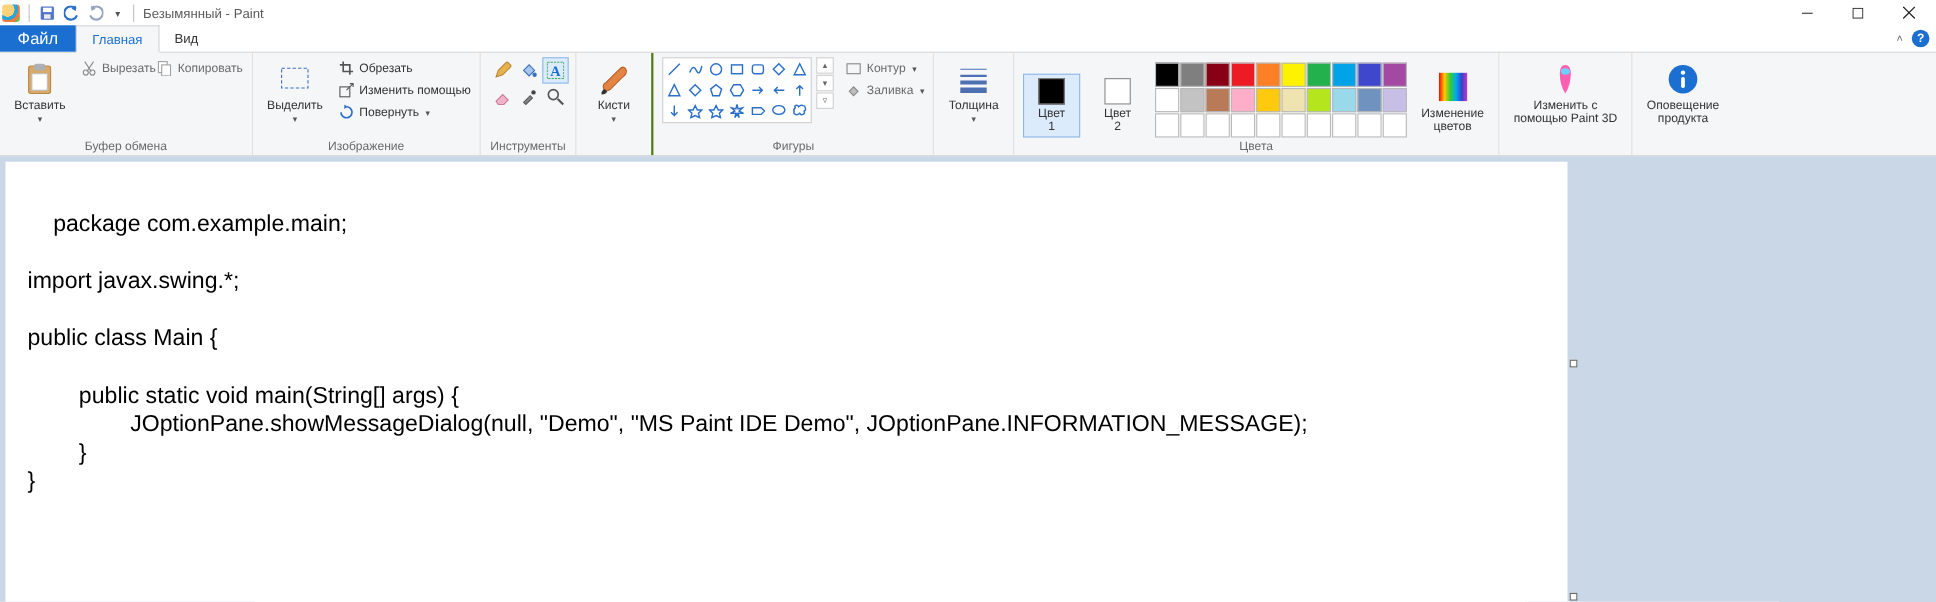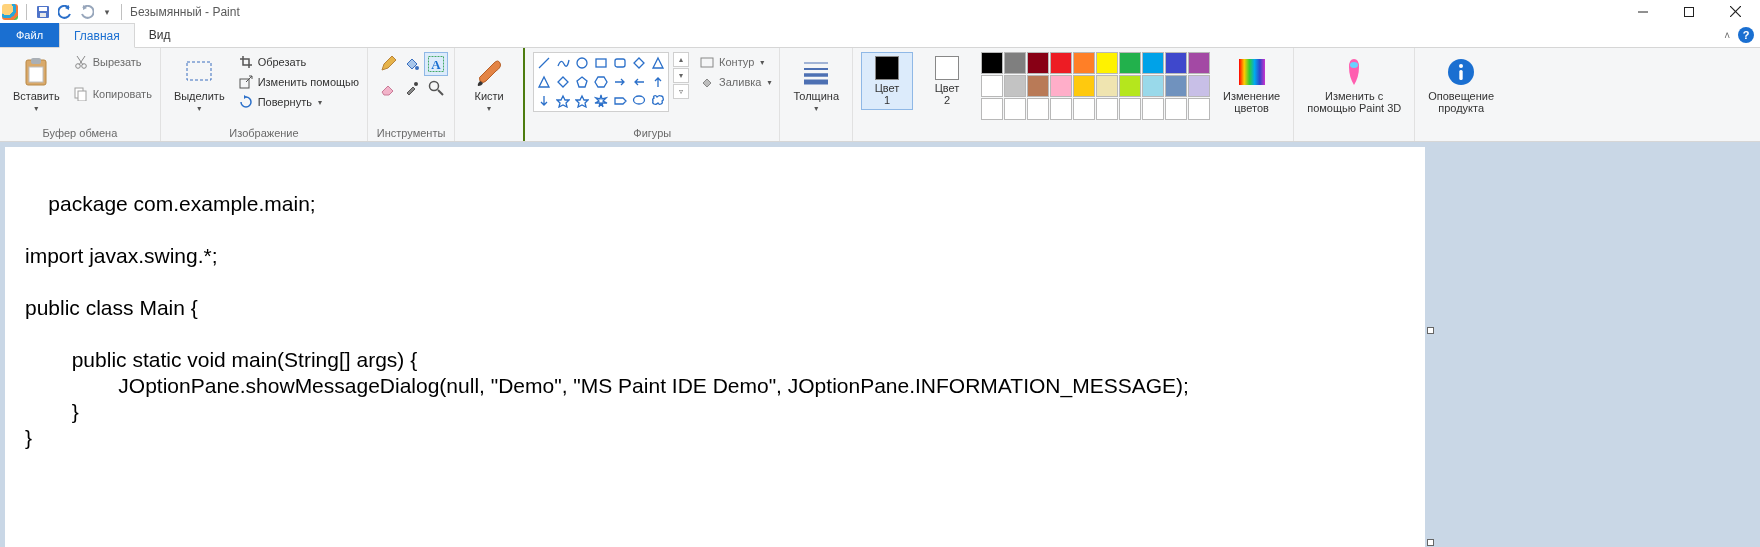--- a/index.html
+++ b/index.html
@@ -79,21 +79,21 @@
     align-items: stretch;
     background: #fff;
     border-bottom: 1px solid #d6d6d6;
     position: relative;
   }
   .file-tab {
     background: #1a6fd1;
     color: #fff;
     padding: 0 16px;
     display:flex; align-items:center;
-    font-size: 11px;
+    font-size: 15px;
     cursor: pointer;
   }
   .tab {
     padding: 0 14px;
     display:flex; align-items:center;
     color: #333;
     font-size: 12px;
     cursor:pointer;
   }
   .tab.active {
@@ -294,21 +294,21 @@
         <span class="ic">
           <svg width="28" height="30">
               <rect x="4" y="3" width="20" height="25" rx="2" fill="#d9a96a" stroke="#b98844"></rect>
               <rect x="9" y="1" width="10" height="6" rx="2" fill="#aab0b6"></rect>
               <rect x="7" y="10" width="14" height="15" fill="#fff" stroke="#c0c0c0"></rect>
             </svg>
         </span>
         <span class="lbl">Вставить</span>
         <span class="drop">▾</span>
       </div>
-      <div style="display:flex;flex-direction:column;gap:12px;">
+      <div style="display:flex;gap:0;">
         <div class="small-row">
           <span class="sic">
             <svg width="14" height="14">
                 <circle cx="4" cy="11" r="2.3" fill="none" stroke="#8a8a8a"></circle>
                 <circle cx="10" cy="11" r="2.3" fill="none" stroke="#8a8a8a"></circle>
                 <line x1="3" y1="1" x2="9" y2="10" stroke="#8a8a8a"></line>
                 <line x1="11" y1="1" x2="5" y2="10" stroke="#8a8a8a"></line>
               </svg>
           </span>
           <span>Вырезать</span>
@@ -581,21 +581,21 @@
           </svg>
         </span>
         <span class="lbl">Толщина</span>
         <span class="drop">▾</span>
       </div>
     </div>
     <div class="group-label">&nbsp;</div>
   </div>
 
   <div class="group">
-    <div class="group-body" style="align-items:flex-start;">
+    <div class="group-body" style="align-items:flex-end;">
       <div class="big-btn selected">
         <span class="swatch big" id="c1sw" style="background: rgb(0, 0, 0);"></span>
         <span class="lbl" style="white-space:pre;">Цвет
 1</span>
       </div>
       <div class="big-btn">
         <span class="swatch big" id="c2sw" style="background: rgb(255, 255, 255);"></span>
         <span class="lbl" style="white-space:pre;">Цвет
 2</span>
       </div>
@@ -650,20 +650,21 @@
                   <stop offset="0.8" stop-color="#3344cc"></stop>
                   <stop offset="1" stop-color="#cc33cc"></stop>
                 </linearGradient>
               </defs>
           </svg>
         </span>
         <span class="lbl" style="white-space:pre;">Изменение
 цветов</span>
       </div>
     </div>
+    <div class="group-label">Цвета</div>
   </div>
 
   <div class="group">
     <div class="group-body">
       <div class="big-btn">
         <span class="ic">
           <svg width="26" height="30">
               <path d="M13 2 Q18 2 18 10 Q18 20 13 28 Q8 20 8 10 Q8 2 13 2 Z" fill="#ff5fb0"></path>
               <ellipse cx="13" cy="8" rx="4" ry="3" fill="#6ad1ff"></ellipse>
             </svg>

